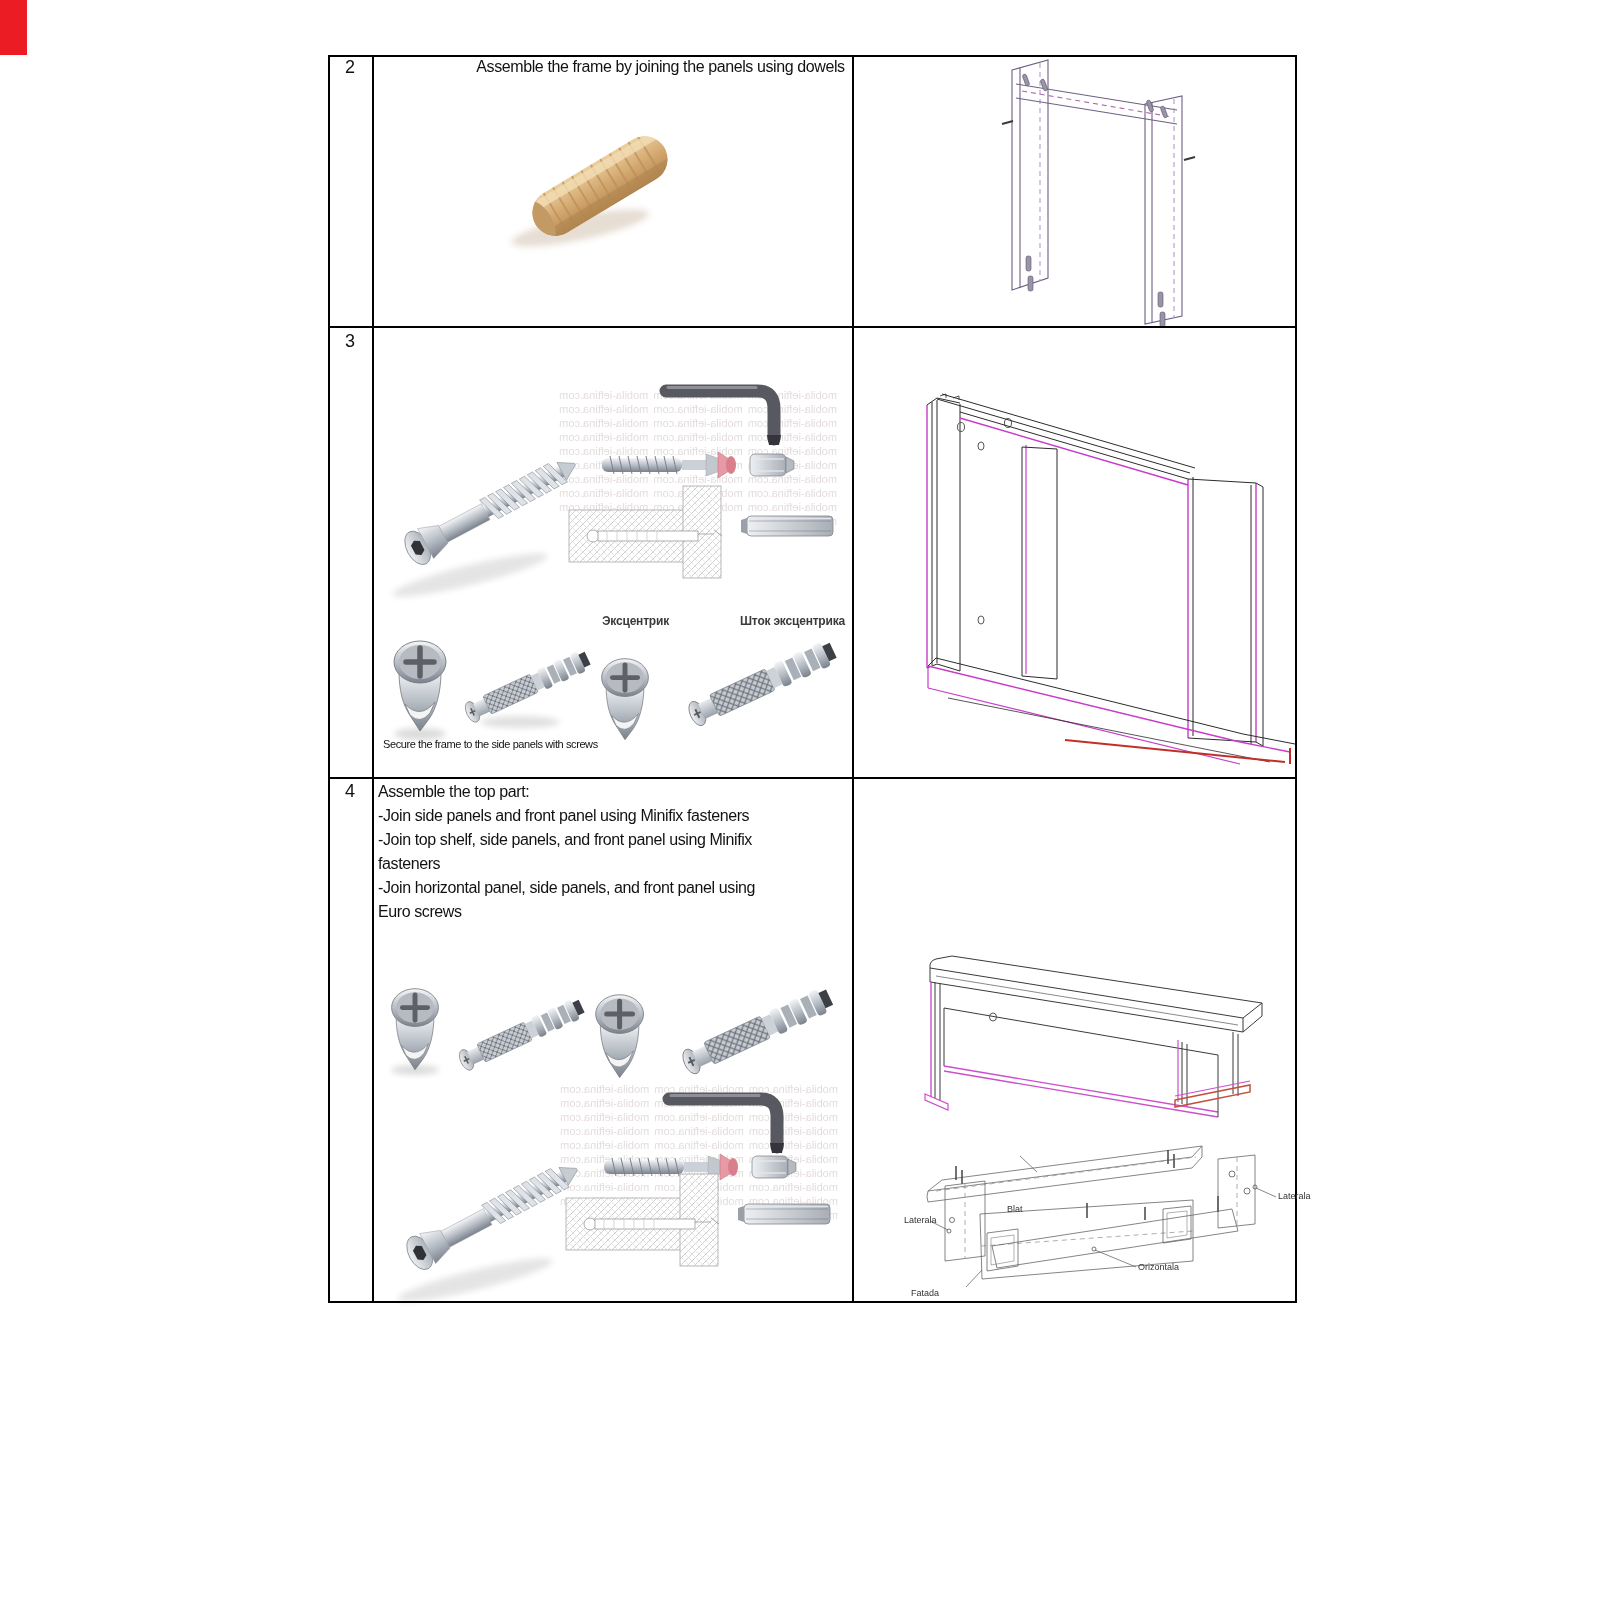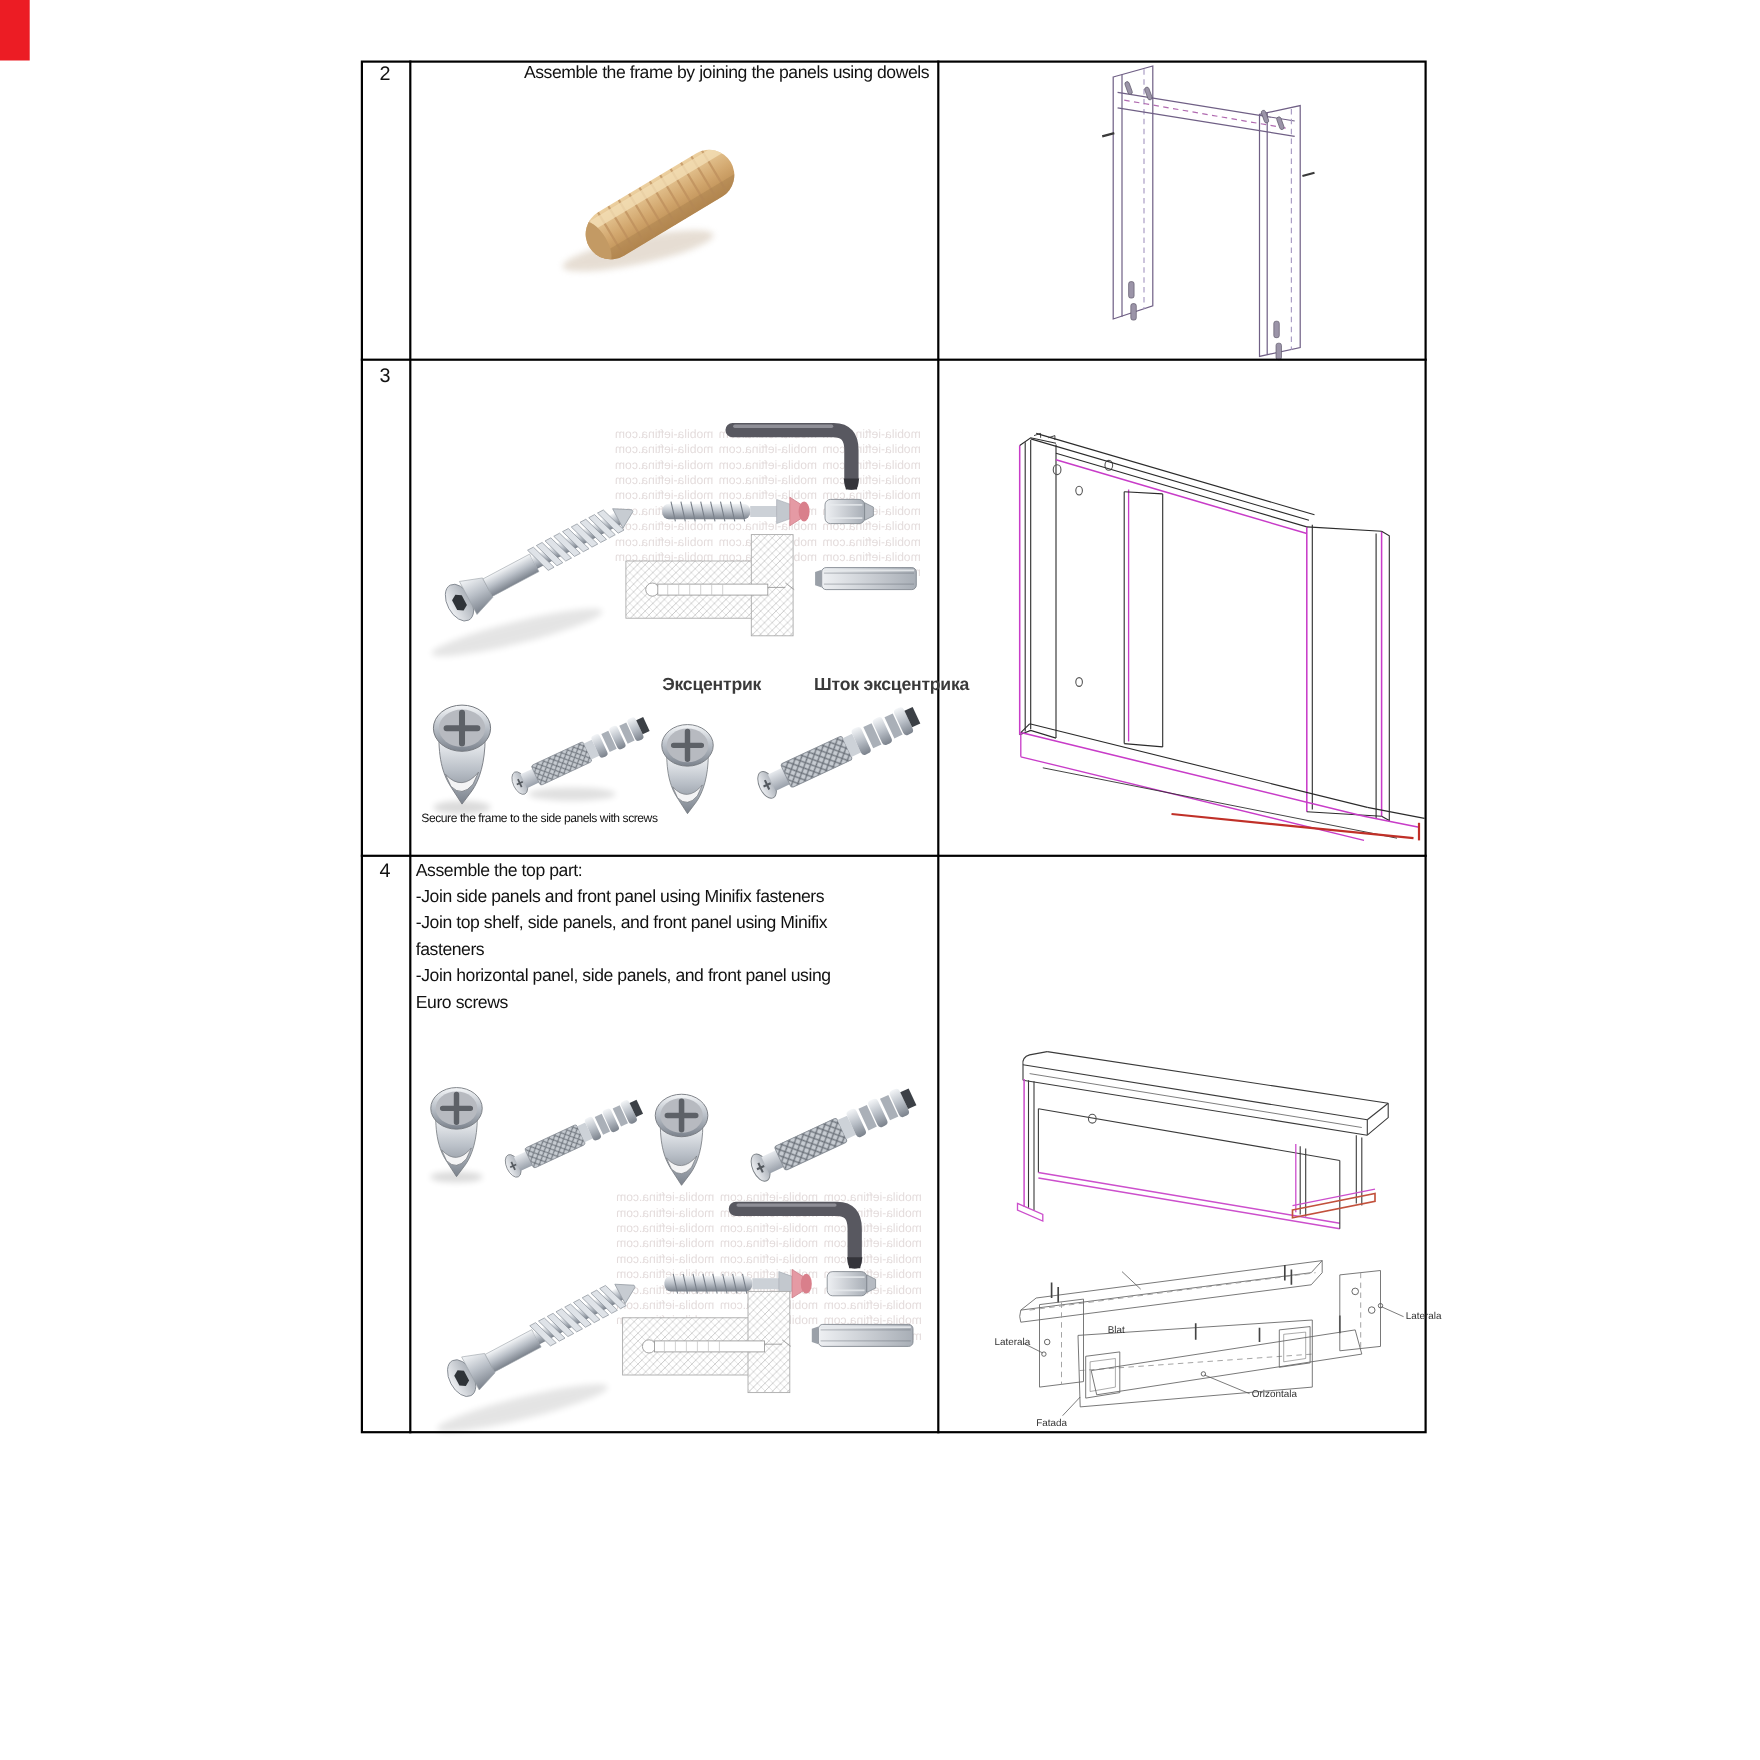--- a/index.html
+++ b/index.html
@@ -8,21 +8,21 @@
   .abs{position:absolute;}
   .corner-mark{left:0;top:0;width:27px;height:55px;background:#ec1c24;z-index:6;}
   .tbl-frame{left:328px;top:55px;width:969px;height:1248px;border:2px solid #000;box-sizing:border-box;z-index:3;}
   .vline{width:2px;background:#000;z-index:3;}
   .hline{height:2px;background:#000;z-index:3;}
   .stepnum{width:44px;text-align:center;font-size:18px;z-index:4;}
   .title-line{width:577px;text-align:center;font-size:16px;letter-spacing:-0.4px;z-index:4;white-space:nowrap;}
   .desc{font-size:16px;line-height:24px;letter-spacing:-0.4px;z-index:4;}
   .desc div{white-space:nowrap;}
   .note{font-size:11px;letter-spacing:-0.4px;z-index:4;white-space:nowrap;}
-  .cyr{font-size:16px;font-weight:600;color:#3a3a3a;letter-spacing:-0.2px;z-index:4;white-space:nowrap;}
+  .cyr{font-size:12px;font-weight:600;color:#3a3a3a;letter-spacing:-0.2px;z-index:4;white-space:nowrap;}
   .dlabel{font-size:9px;color:#333;z-index:5;white-space:nowrap;}
   .wm{font-size:11px;line-height:14px;color:#cdbfbf;opacity:.55;transform:scaleX(-1);
       filter:blur(.4px);overflow:hidden;z-index:1;word-spacing:2px;}
   svg.overlay{left:0;top:0;z-index:2;pointer-events:none;}
 </style>
 </head>
 <body>
 
 <div class="page">
 
@@ -53,21 +53,21 @@
     <div>Euro screws</div>
   </div>
 
   <div class="abs wm" style="left:552px;top:388px;width:285px;height:190px;">mobila-ieftina.com mobila-ieftina.com mobila-ieftina.com mobila-ieftina.com mobila-ieftina.com mobila-ieftina.com mobila-ieftina.com mobila-ieftina.com mobila-ieftina.com mobila-ieftina.com mobila-ieftina.com mobila-ieftina.com mobila-ieftina.com mobila-ieftina.com mobila-ieftina.com mobila-ieftina.com mobila-ieftina.com mobila-ieftina.com mobila-ieftina.com mobila-ieftina.com mobila-ieftina.com mobila-ieftina.com mobila-ieftina.com mobila-ieftina.com mobila-ieftina.com mobila-ieftina.com mobila-ieftina.com mobila-ieftina.com</div>
   <div class="abs wm" style="left:550px;top:1082px;width:288px;height:200px;">mobila-ieftina.com mobila-ieftina.com mobila-ieftina.com mobila-ieftina.com mobila-ieftina.com mobila-ieftina.com mobila-ieftina.com mobila-ieftina.com mobila-ieftina.com mobila-ieftina.com mobila-ieftina.com mobila-ieftina.com mobila-ieftina.com mobila-ieftina.com mobila-ieftina.com mobila-ieftina.com mobila-ieftina.com mobila-ieftina.com mobila-ieftina.com mobila-ieftina.com mobila-ieftina.com mobila-ieftina.com mobila-ieftina.com mobila-ieftina.com mobila-ieftina.com mobila-ieftina.com mobila-ieftina.com mobila-ieftina.com</div>
 
   <div class="abs dlabel" style="left:1007px;top:1204px;">Blat</div>
   <div class="abs dlabel" style="left:904px;top:1215px;">Laterala</div>
   <div class="abs dlabel" style="left:1278px;top:1191px;">Laterala</div>
   <div class="abs dlabel" style="left:1138px;top:1262px;">Orizontala</div>
-  <div class="abs dlabel" style="left:942px;top:1288px;">Fatada</div>
+  <div class="abs dlabel" style="left:911px;top:1288px;">Fatada</div>
 
   <svg class="abs overlay" width="1600" height="1600" viewBox="0 0 1600 1600">
     <defs>
       <linearGradient id="gm-v" x1="0" y1="0" x2="0" y2="1">
         <stop offset="0" stop-color="#f4f6f8"></stop>
           <stop offset=".5" stop-color="#b9bfc7"></stop>
           <stop offset="1" stop-color="#7b828c"></stop>
       </linearGradient>
       <linearGradient id="gm-v2" x1="0" y1="0" x2="0" y2="1">
         <stop offset="0" stop-color="#e7eaee"></stop>

